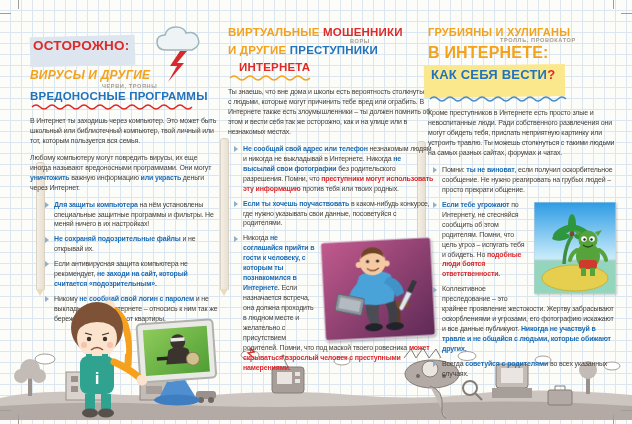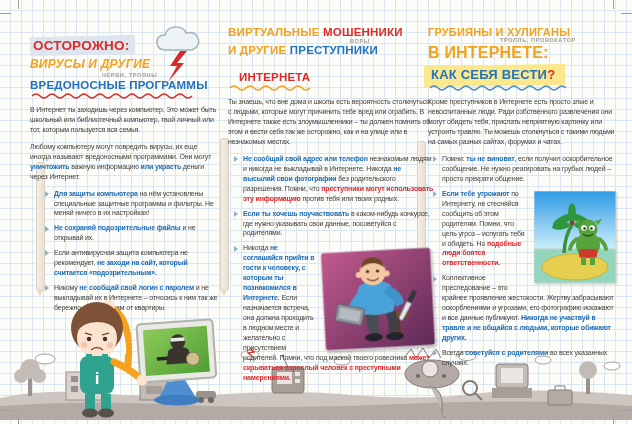--- a/index.html
+++ b/index.html
@@ -13,21 +13,21 @@
   }
   .col{position:absolute;z-index:3;color:#45403b;}
   #col1{left:30px;top:36px;width:190px;}
   #col2{left:228px;top:26px;width:206px;}
   #col3{left:428px;top:26px;width:188px;}
 
   
   .ttl{font-weight:bold;letter-spacing:.2px;line-height:1.12;}
   .t-red{color:#de2a28;} .t-orange{color:#f5a21b;} .t-blue:{color:#2273bc;}
   .t-blue{color:#2273bc;}
-  .hl-wrap{position:relative;display:inline-block;padding:2px 6px 2px 3px;}
+  .hl-wrap{position:relative;display:inline-block;padding:2px 6px 13px 3px;}
   .hl-gray{position:absolute;inset:0;background:#dde6ee;transform:rotate(-1.4deg);z-index:-1;}
   .hl-yellow{position:absolute;inset:-1px -4px;background:#fce88c;transform:rotate(-.8deg);z-index:-1;}
   .tnote{font-size:5.6px;color:#a29c94;font-weight:bold;letter-spacing:.6px;line-height:1;}
   .wave{display:block;margin-top:1px;}
 
   
   .para{font-size:7px;line-height:1.42;letter-spacing:-.15px;margin:0 0 7px 0;}
   .bullets{margin-left:15px;}
   .bullet{position:relative;font-size:7px;line-height:1.42;letter-spacing:-.15px;padding-left:9px;margin-bottom:5px;}
   .bmark{position:absolute;left:0;top:2.2px;width:0;height:0;
@@ -226,21 +226,21 @@
 <div class="col" id="col2">
   <div class="ttl" style="font-size:11.5px;">
     <span class="t-orange">ВИРТУАЛЬНЫЕ</span>
     <span class="t-red">МОШЕННИКИ</span>
   </div>
   <div class="tnote" style="margin:0 0 0 122px;">ВОРЫ</div>
   <div class="ttl" style="font-size:11.5px;">
     <span class="t-orange">И ДРУГИЕ</span>
     <span class="t-blue">ПРЕСТУПНИКИ</span>
   </div>
-  <div class="ttl t-red" style="font-size:11.5px;margin-top:14px;padding-left:11px;">ИНТЕРНЕТА</div>
+  <div class="ttl t-red" style="font-size:11.5px;margin-top:4px;padding-left:11px;">ИНТЕРНЕТА</div>
   <svg class="wave" width="92" height="6" viewBox="0 0 92 6">
     <path d="M2 3 q4 -4 8 0 t8 0 t8 0 t8 0 t8 0 t8 0 t8 0 t8 0 t8 0 t8 0" stroke="#f5a21b" stroke-width="1.5" fill="none"></path>
   </svg>
 
   <p class="para" style="margin-top:6px;">Ты знаешь, что вне дома и школы есть вероятность столкнуться с людьми, которые могут причинить тебе вред или ограбить. В Интернете также есть злоумышленники – ты должен помнить об этом и вести себя так же осторожно, как и на улице или в незнакомых местах.</p>
 
   <div class="bullets" style="margin-left:6px;">
     <div class="bullet"><span class="bmark"></span><span><span class="run-b">Не сообщай свой адрес или телефон</span><span class="run-p"> незнакомым людям и никогда не выкладывай в Интернете. Никогда </span><span class="run-b">не высылай свои фотографии</span><span class="run-p"> без родительского разрешения. Помни, что </span><span class="run-r">преступники могут использовать эту информацию</span><span class="run-p"> против тебя или твоих родных.</span></span></div>
     <div class="bullet"><span class="bmark"></span><span><span class="run-b">Если ты хочешь поучаствовать</span><span class="run-p"> в каком-нибудь конкурсе, где нужно указывать свои данные, посоветуйся с родителями.</span></span></div>
 

